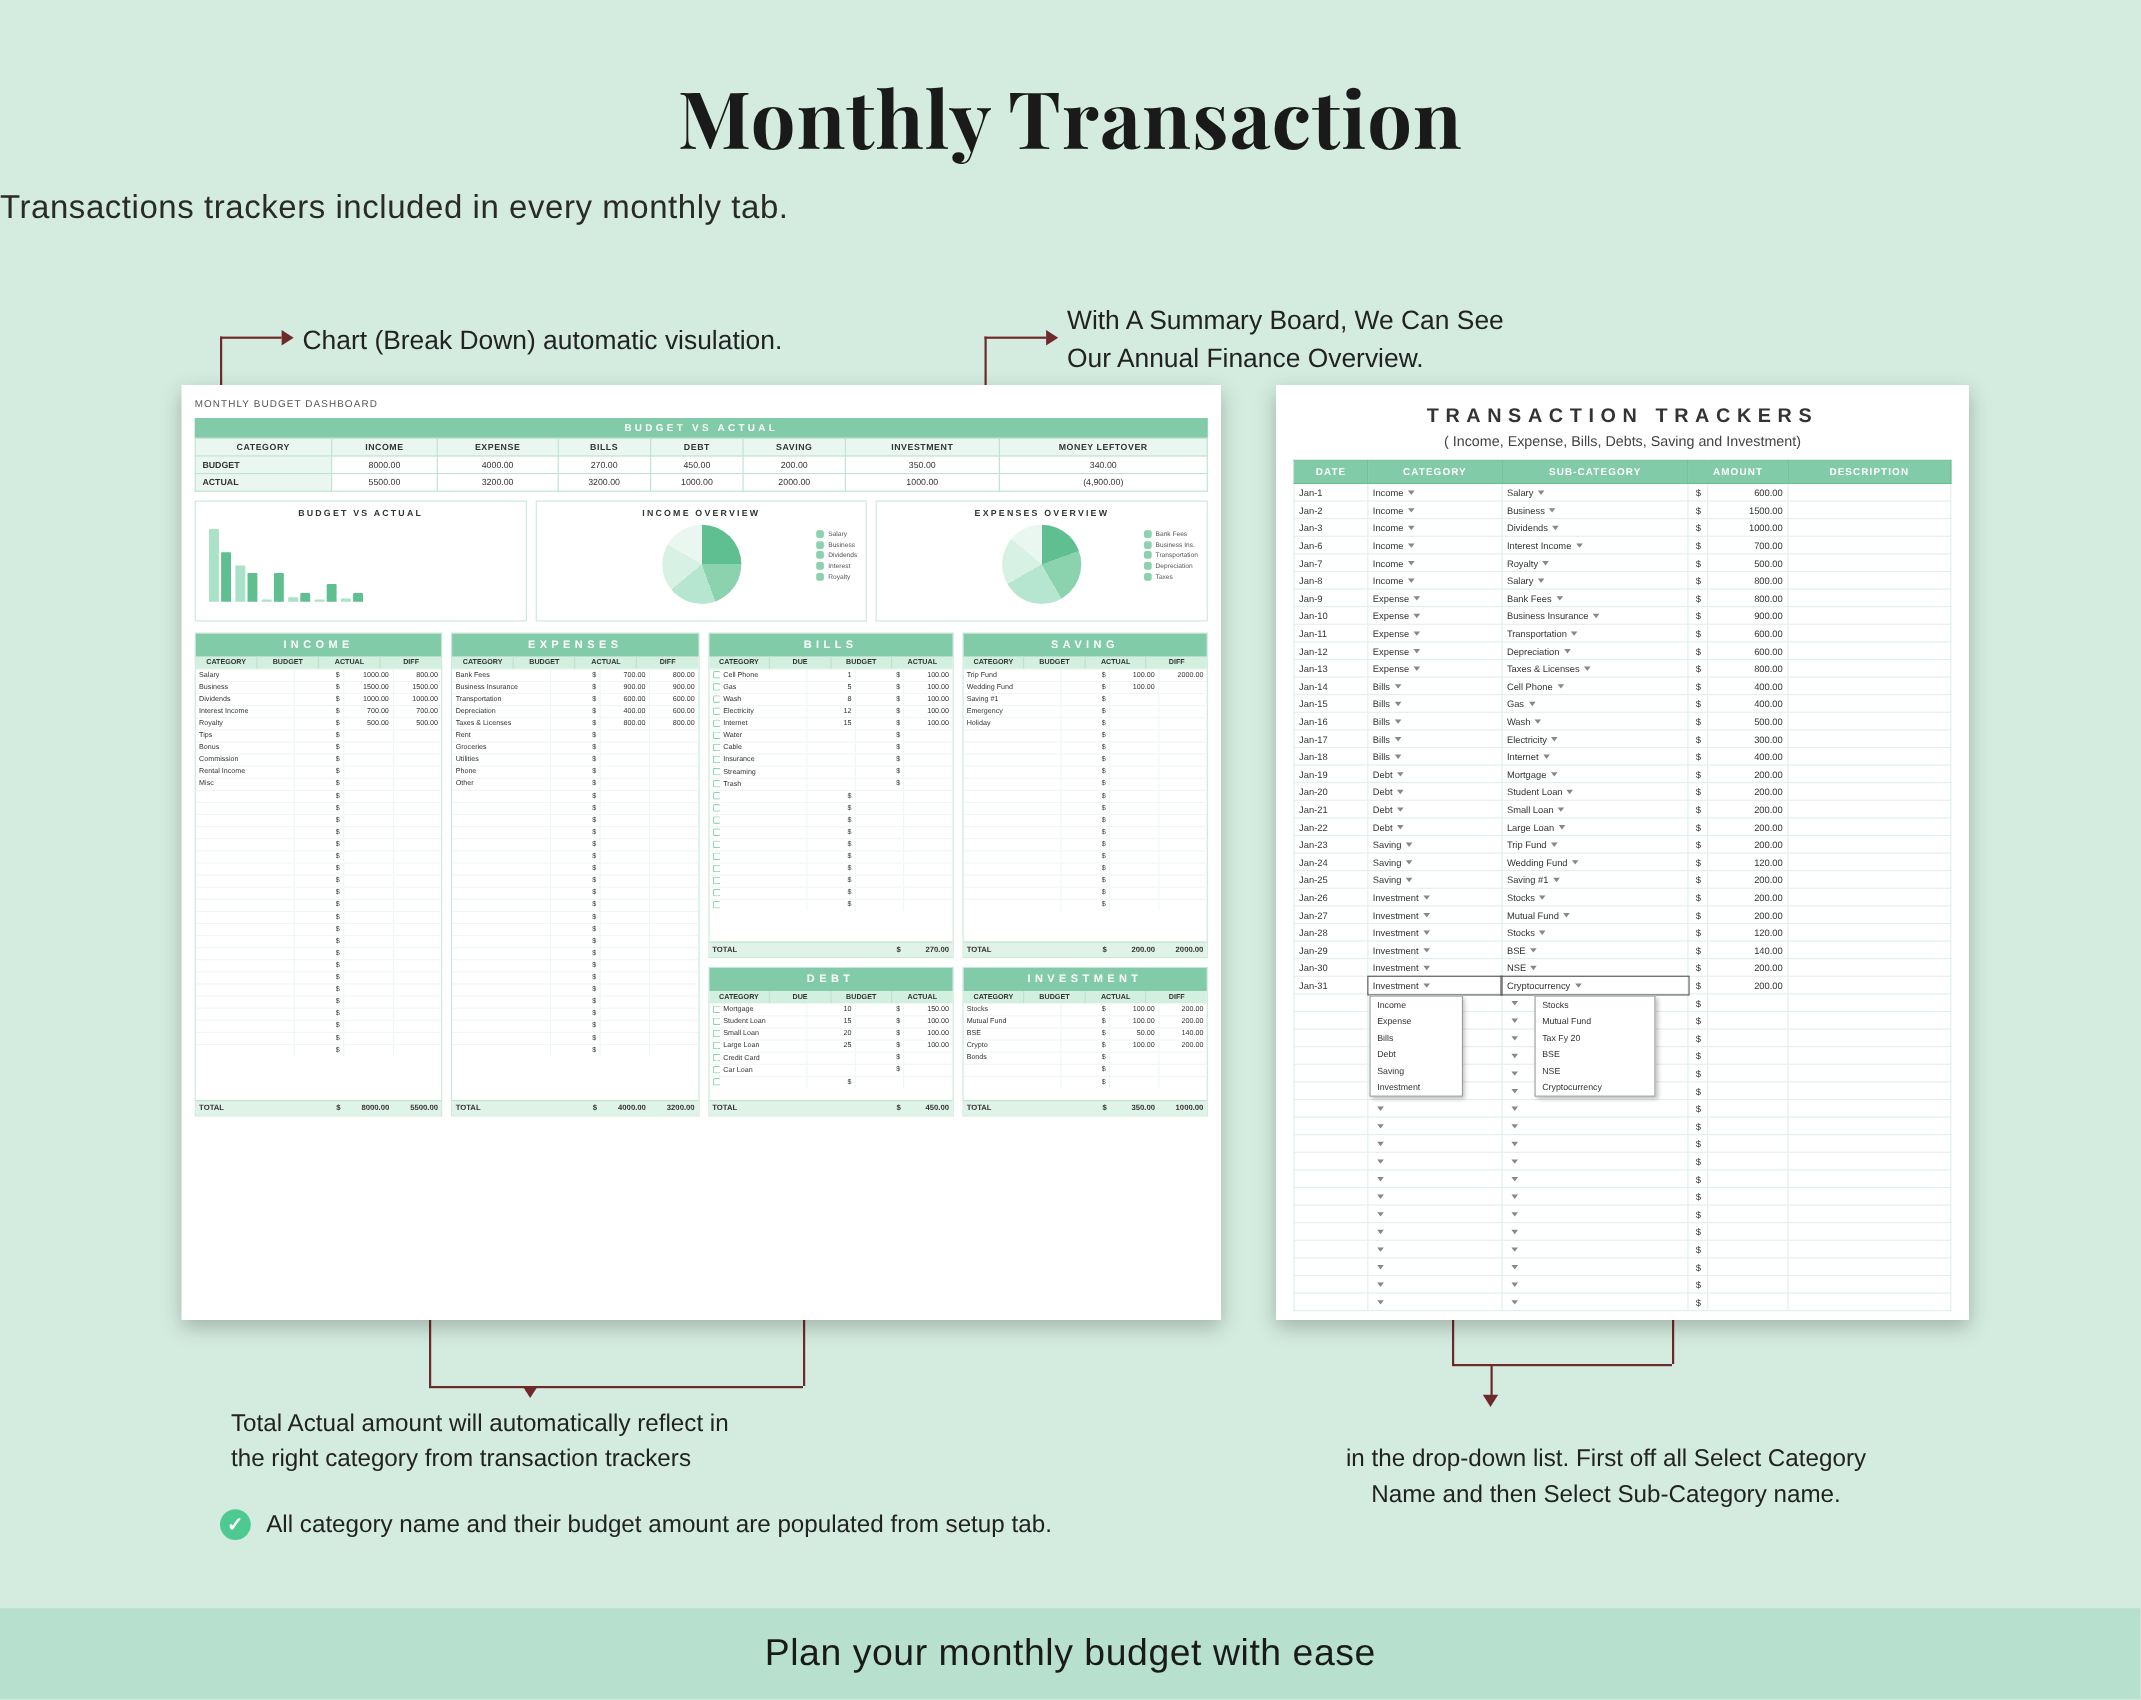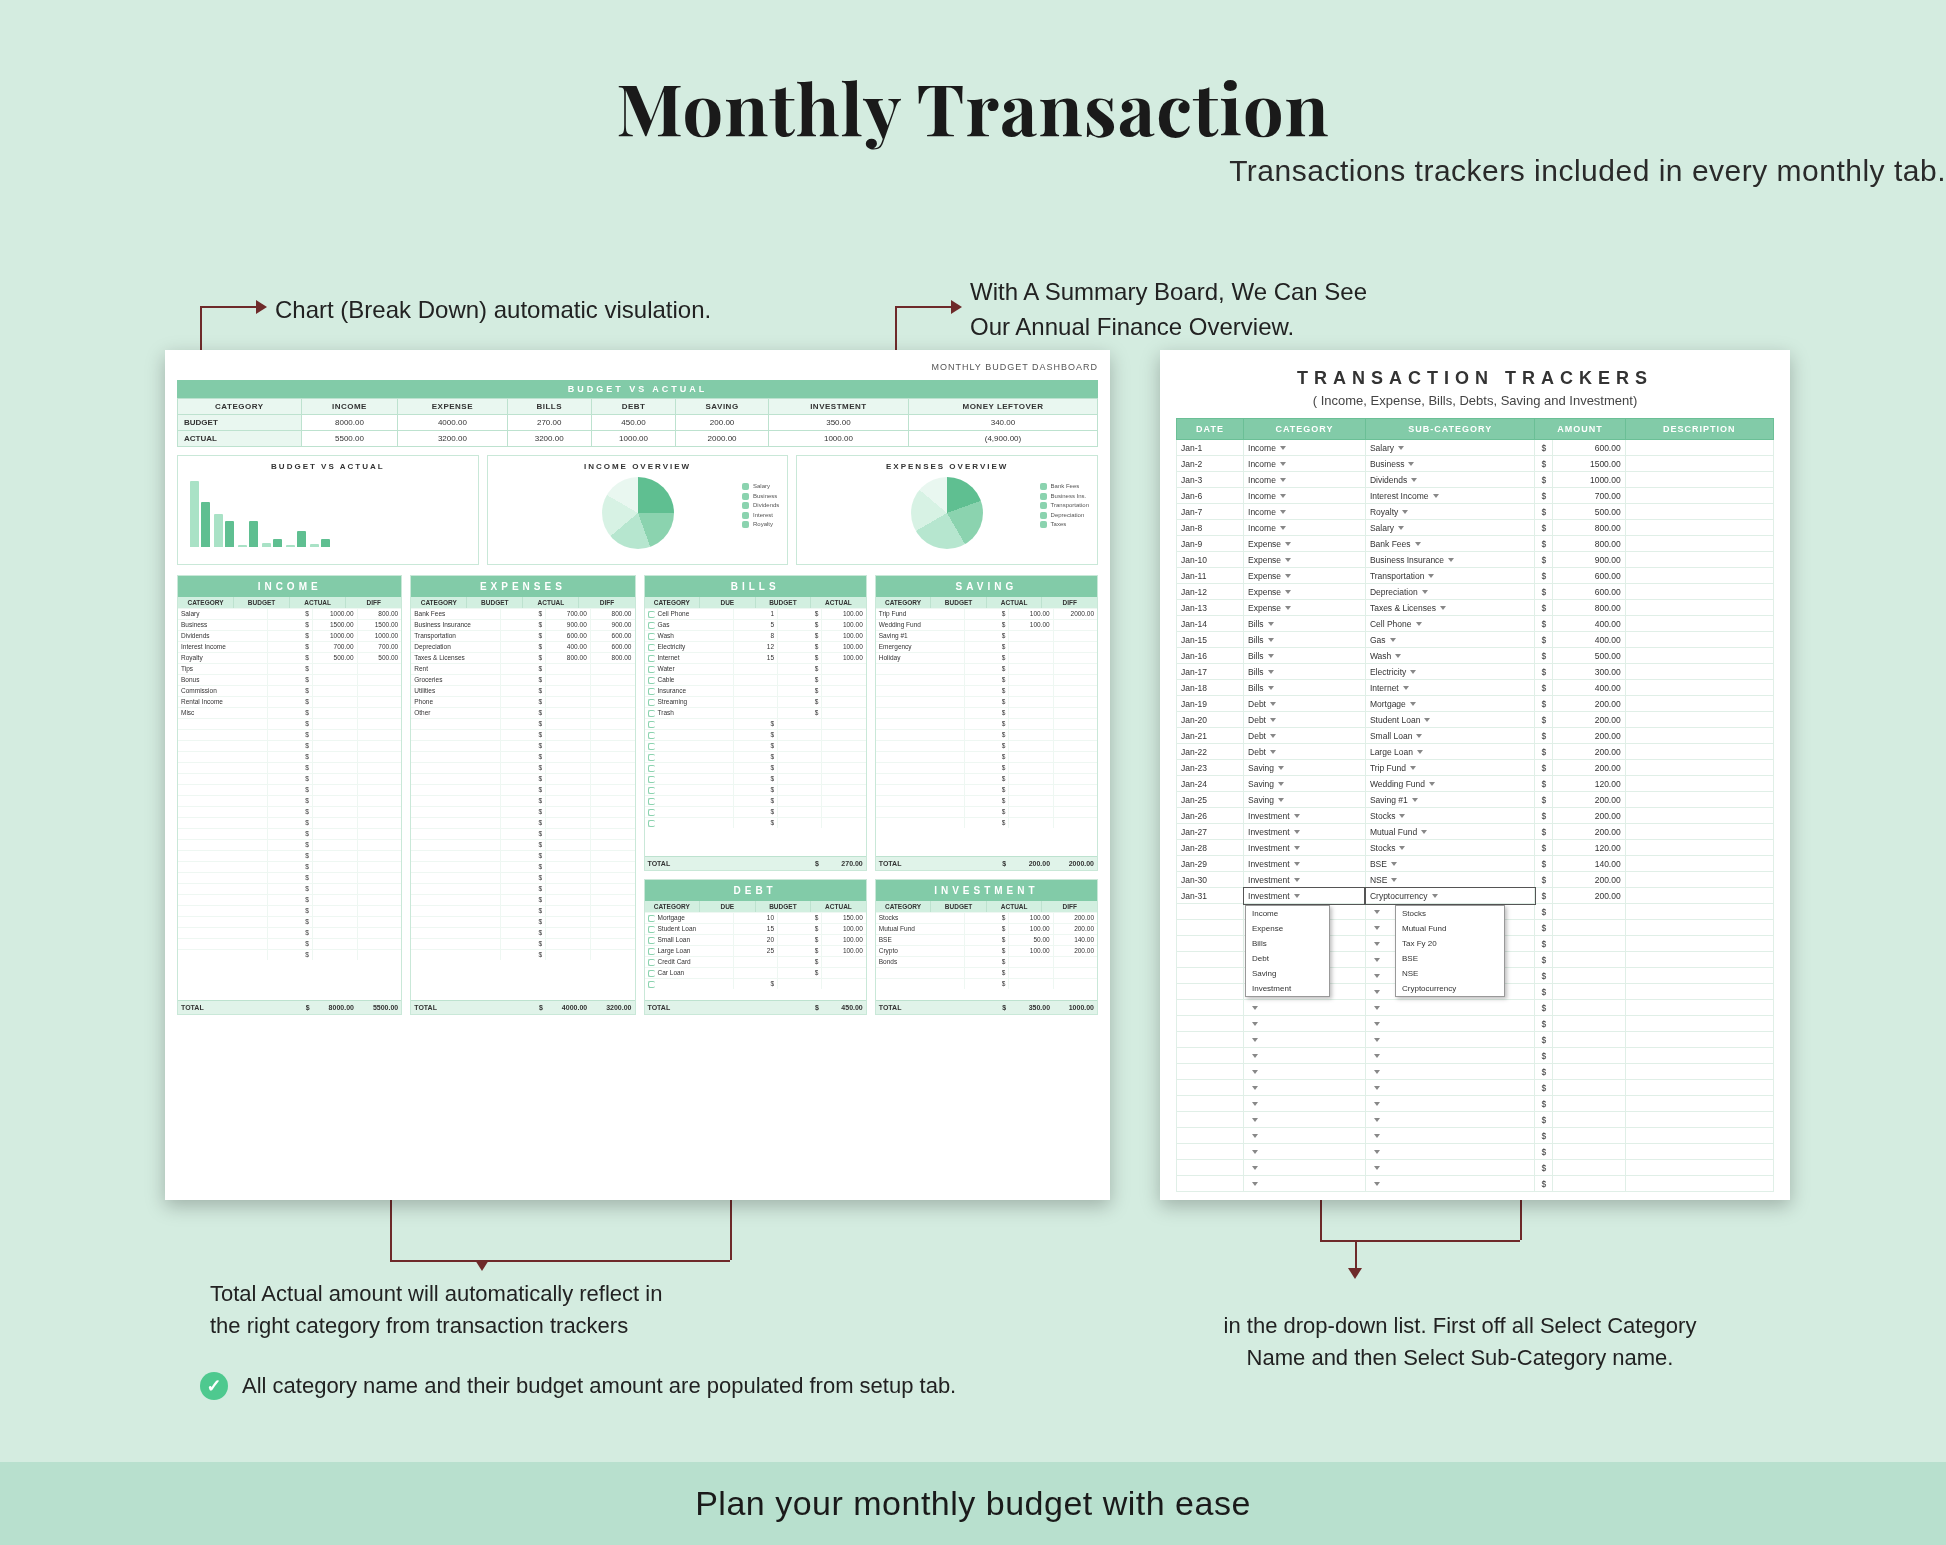--- a/index.html
+++ b/index.html
@@ -13,23 +13,24 @@
   
   .hero-title {
     font-family: "Didot","Bodoni MT","Playfair Display",Georgia,serif;
     font-size: 72px;
     text-align: center;
     color: #1a1a1a;
     letter-spacing: 1px;
     margin-top: 58px;
   }
   .hero-sub {
-    text-align: right;
+    text-align: left;
     font-size: 30px;
     color: #2a2a2a;
+    margin-top: 18px;
     letter-spacing: .5px;
   }
   .callout {
     position: absolute;
     font-size: 24px;
     color: #222;
     line-height: 1.45;
   }
   .callout.small { font-size: 22px; }
   .check-row { display:flex; align-items:center; gap:14px; }
@@ -56,21 +57,21 @@
   
   .sheet {
     position:absolute;
     background:#fff;
     box-shadow:0 6px 18px rgba(0,0,0,.25);
     font-size:8px;
     color:#333;
   }
   #dashboard { top:350px; left:165px; width:945px; height:850px; padding:10px 12px; }
   #dashboard .month-title { text-align:center; font-family:Georgia,serif; font-size:20px; letter-spacing:6px; font-weight:bold; margin-top:6px; }
-  #dashboard .month-sub { text-align:right; font-size:9px; letter-spacing:1px; color:#555; margin-top:2px; margin-bottom:8px; }
+  #dashboard .month-sub { text-align:left; font-size:9px; letter-spacing:1px; color:#555; margin-top:2px; margin-bottom:8px; }
   .band { background:#82cba8; color:#fff; text-align:center; font-size:9px; letter-spacing:3px; padding:4px 0; font-weight:bold; }
   
   .bva { width:100%; border-collapse:collapse; margin-top:0; }
   .bva th, .bva td { border:1px solid #bde2cf; padding:3px 6px; text-align:center; font-size:8px; }
   .bva th { background:#e9f7f0; font-weight:bold; letter-spacing:.5px; }
   .bva td.lbl { text-align:left; font-weight:bold; background:#e9f7f0; }
   
   .cards { display:flex; gap:8px; margin-top:8px; }
   .card { flex:1; border:1px solid #c9e8d8; height:110px; padding:6px 8px; position:relative; background:#fff; }
   .card h4 { font-size:8px; letter-spacing:2px; text-align:center; color:#333; font-weight:bold; margin-bottom:6px; }

